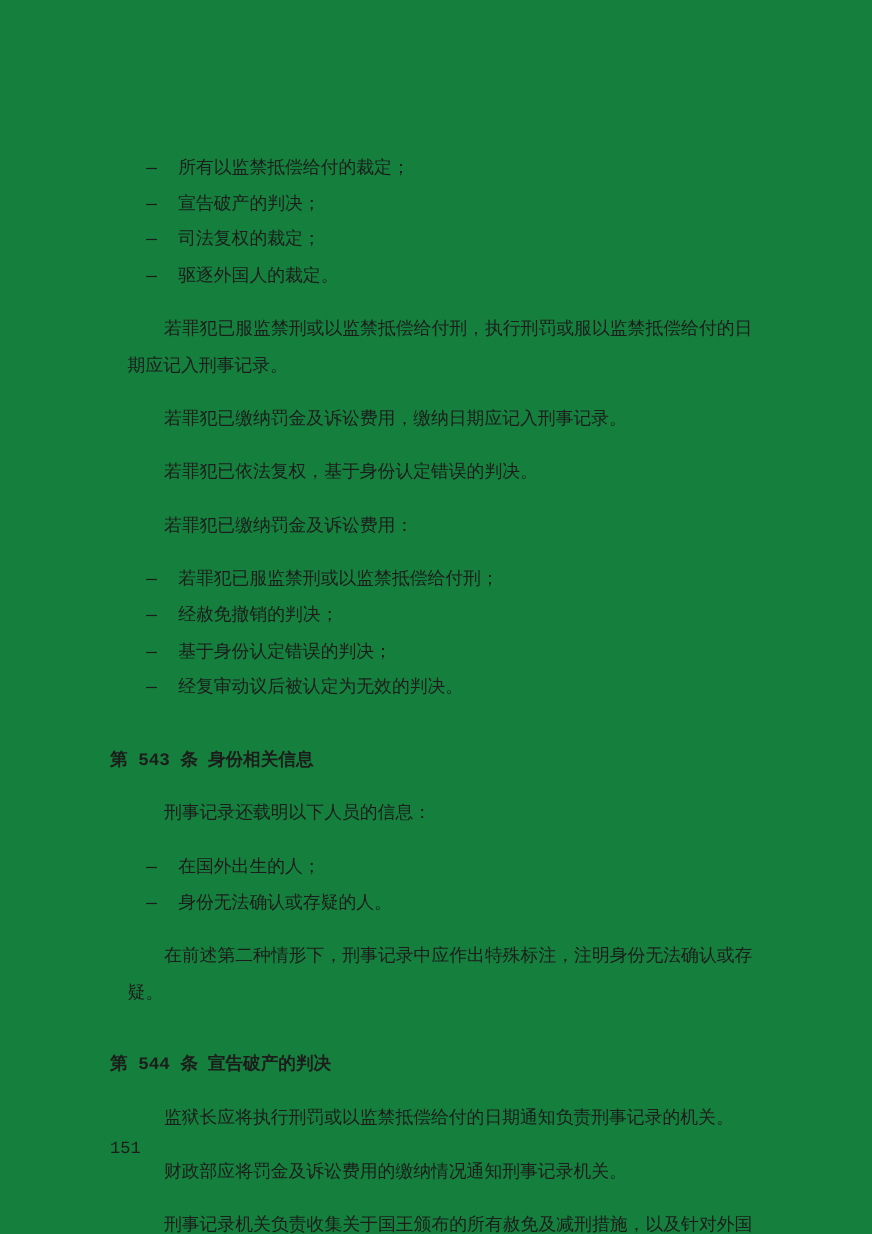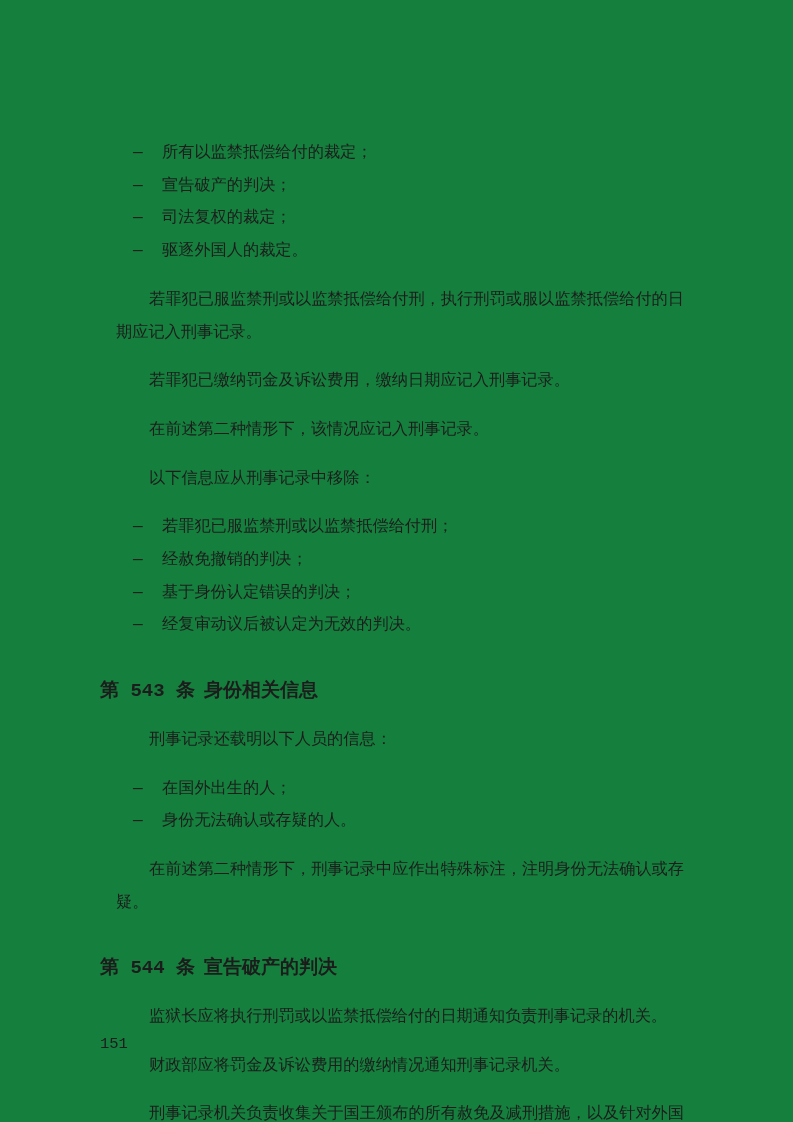--- a/index.html
+++ b/index.html
@@ -32,21 +32,21 @@
   .bullet {
     margin: 0;
     padding-left: 33px;
   }
   .bullet .marker {
     display: inline-block;
     width: 29px;
   }
   .heading {
     margin: 33px 0 0 0;
-    font-size: 19px;
+    font-size: 16px;
     font-weight: bold;
     line-height: 32.7px;
     text-indent: 0;
   }
   .heading .ht {
     margin-left: 9px;
   }
   .footer {
     position: absolute;
     left: 100px;
@@ -63,22 +63,22 @@
 <div class="page">
   <div class="content">
 
     <div class="bullet"><span class="marker">—</span><span>所有以监禁抵偿给付的裁定；</span></div>
     <div class="bullet"><span class="marker">—</span><span>宣告破产的判决；</span></div>
     <div class="bullet"><span class="marker">—</span><span>司法复权的裁定；</span></div>
     <div class="bullet"><span class="marker">—</span><span>驱逐外国人的裁定。</span></div>
 
     <p class="para">若罪犯已服监禁刑或以监禁抵偿给付刑，执行刑罚或服以监禁抵偿给付的日期应记入刑事记录。</p>
     <p class="para">若罪犯已缴纳罚金及诉讼费用，缴纳日期应记入刑事记录。</p>
-    <p class="para">在前述第二种情形下，该情况应记入刑事记录。</p>
-    <p class="para">以下信息应从刑事记录中移除：</p>
+    <p class="para">若罪犯已依法复权，基于身份认定错误的判决。</p>
+    <p class="para">若罪犯已缴纳罚金及诉讼费用：</p>
 
     <div class="bullet"><span class="marker">—</span><span>若罪犯已服监禁刑或以监禁抵偿给付刑；</span></div>
     <div class="bullet"><span class="marker">—</span><span>经赦免撤销的判决；</span></div>
     <div class="bullet"><span class="marker">—</span><span>基于身份认定错误的判决；</span></div>
     <div class="bullet"><span class="marker">—</span><span>经复审动议后被认定为无效的判决。</span></div>
 
     <h2 class="heading"><span>第 543 条</span><span class="ht">身份相关信息</span></h2>
 
     <p class="para">刑事记录还载明以下人员的信息：</p>
 

